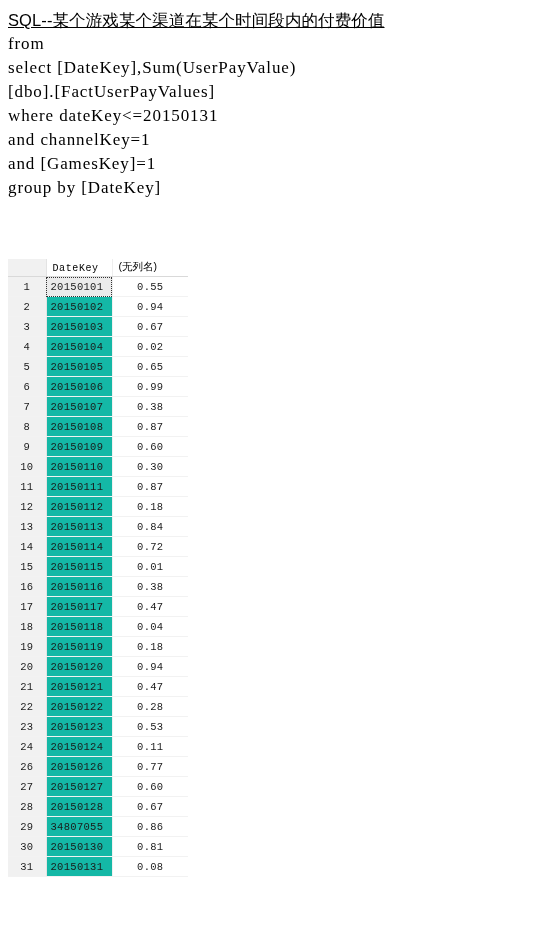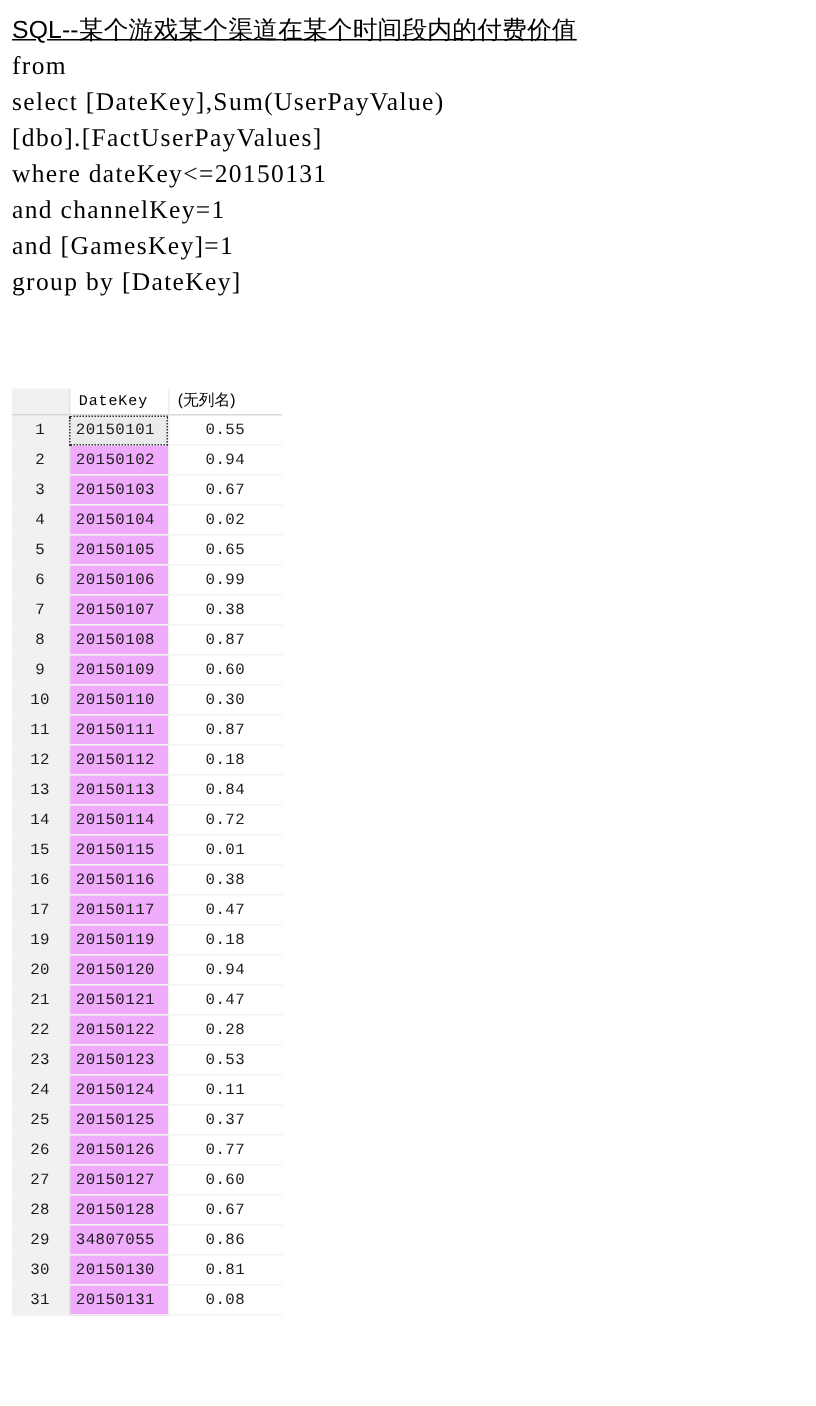--- a/index.html
+++ b/index.html
@@ -102,21 +102,21 @@
     border-right: 1px solid #e3e3e3;
     border-bottom: 1px solid #e6e6e6;
     text-align: center;
     color: #1a1a1a;
     font-family: "Liberation Sans", "DejaVu Sans", sans-serif;
     font-size: 10px;
   }
   td.cell-datekey {
     border-right: 1px solid #f0f0f0;
     padding-left: 6px;
-    background: #f0abfc;
+    background: #14b8a6;
   }
   td.cell-value {
     padding-left: 6px;
     background: #ffffff;
     text-align: center;
   }
   td.cell-datekey.is-selected {
     background: #ebebeb;
     outline: 1px dotted #333333;
     outline-offset: -1px;
@@ -231,20 +231,25 @@
           <td class="cell-rownum">16</td>
           <td class="cell-datekey">20150116</td>
           <td class="cell-value">0.38</td>
         </tr>
         <tr class="grid-row">
           <td class="cell-rownum">17</td>
           <td class="cell-datekey">20150117</td>
           <td class="cell-value">0.47</td>
         </tr>
         <tr class="grid-row">
+          <td class="cell-rownum">18</td>
+          <td class="cell-datekey">20150118</td>
+          <td class="cell-value">0.04</td>
+        </tr>
+        <tr class="grid-row">
           <td class="cell-rownum">19</td>
           <td class="cell-datekey">20150119</td>
           <td class="cell-value">0.18</td>
         </tr>
         <tr class="grid-row">
           <td class="cell-rownum">20</td>
           <td class="cell-datekey">20150120</td>
           <td class="cell-value">0.94</td>
         </tr>
         <tr class="grid-row">
@@ -261,25 +266,20 @@
           <td class="cell-rownum">23</td>
           <td class="cell-datekey">20150123</td>
           <td class="cell-value">0.53</td>
         </tr>
         <tr class="grid-row">
           <td class="cell-rownum">24</td>
           <td class="cell-datekey">20150124</td>
           <td class="cell-value">0.11</td>
         </tr>
         <tr class="grid-row">
-          <td class="cell-rownum">25</td>
-          <td class="cell-datekey">20150125</td>
-          <td class="cell-value">0.37</td>
-        </tr>
-        <tr class="grid-row">
           <td class="cell-rownum">26</td>
           <td class="cell-datekey">20150126</td>
           <td class="cell-value">0.77</td>
         </tr>
         <tr class="grid-row">
           <td class="cell-rownum">27</td>
           <td class="cell-datekey">20150127</td>
           <td class="cell-value">0.60</td>
         </tr>
         <tr class="grid-row">

